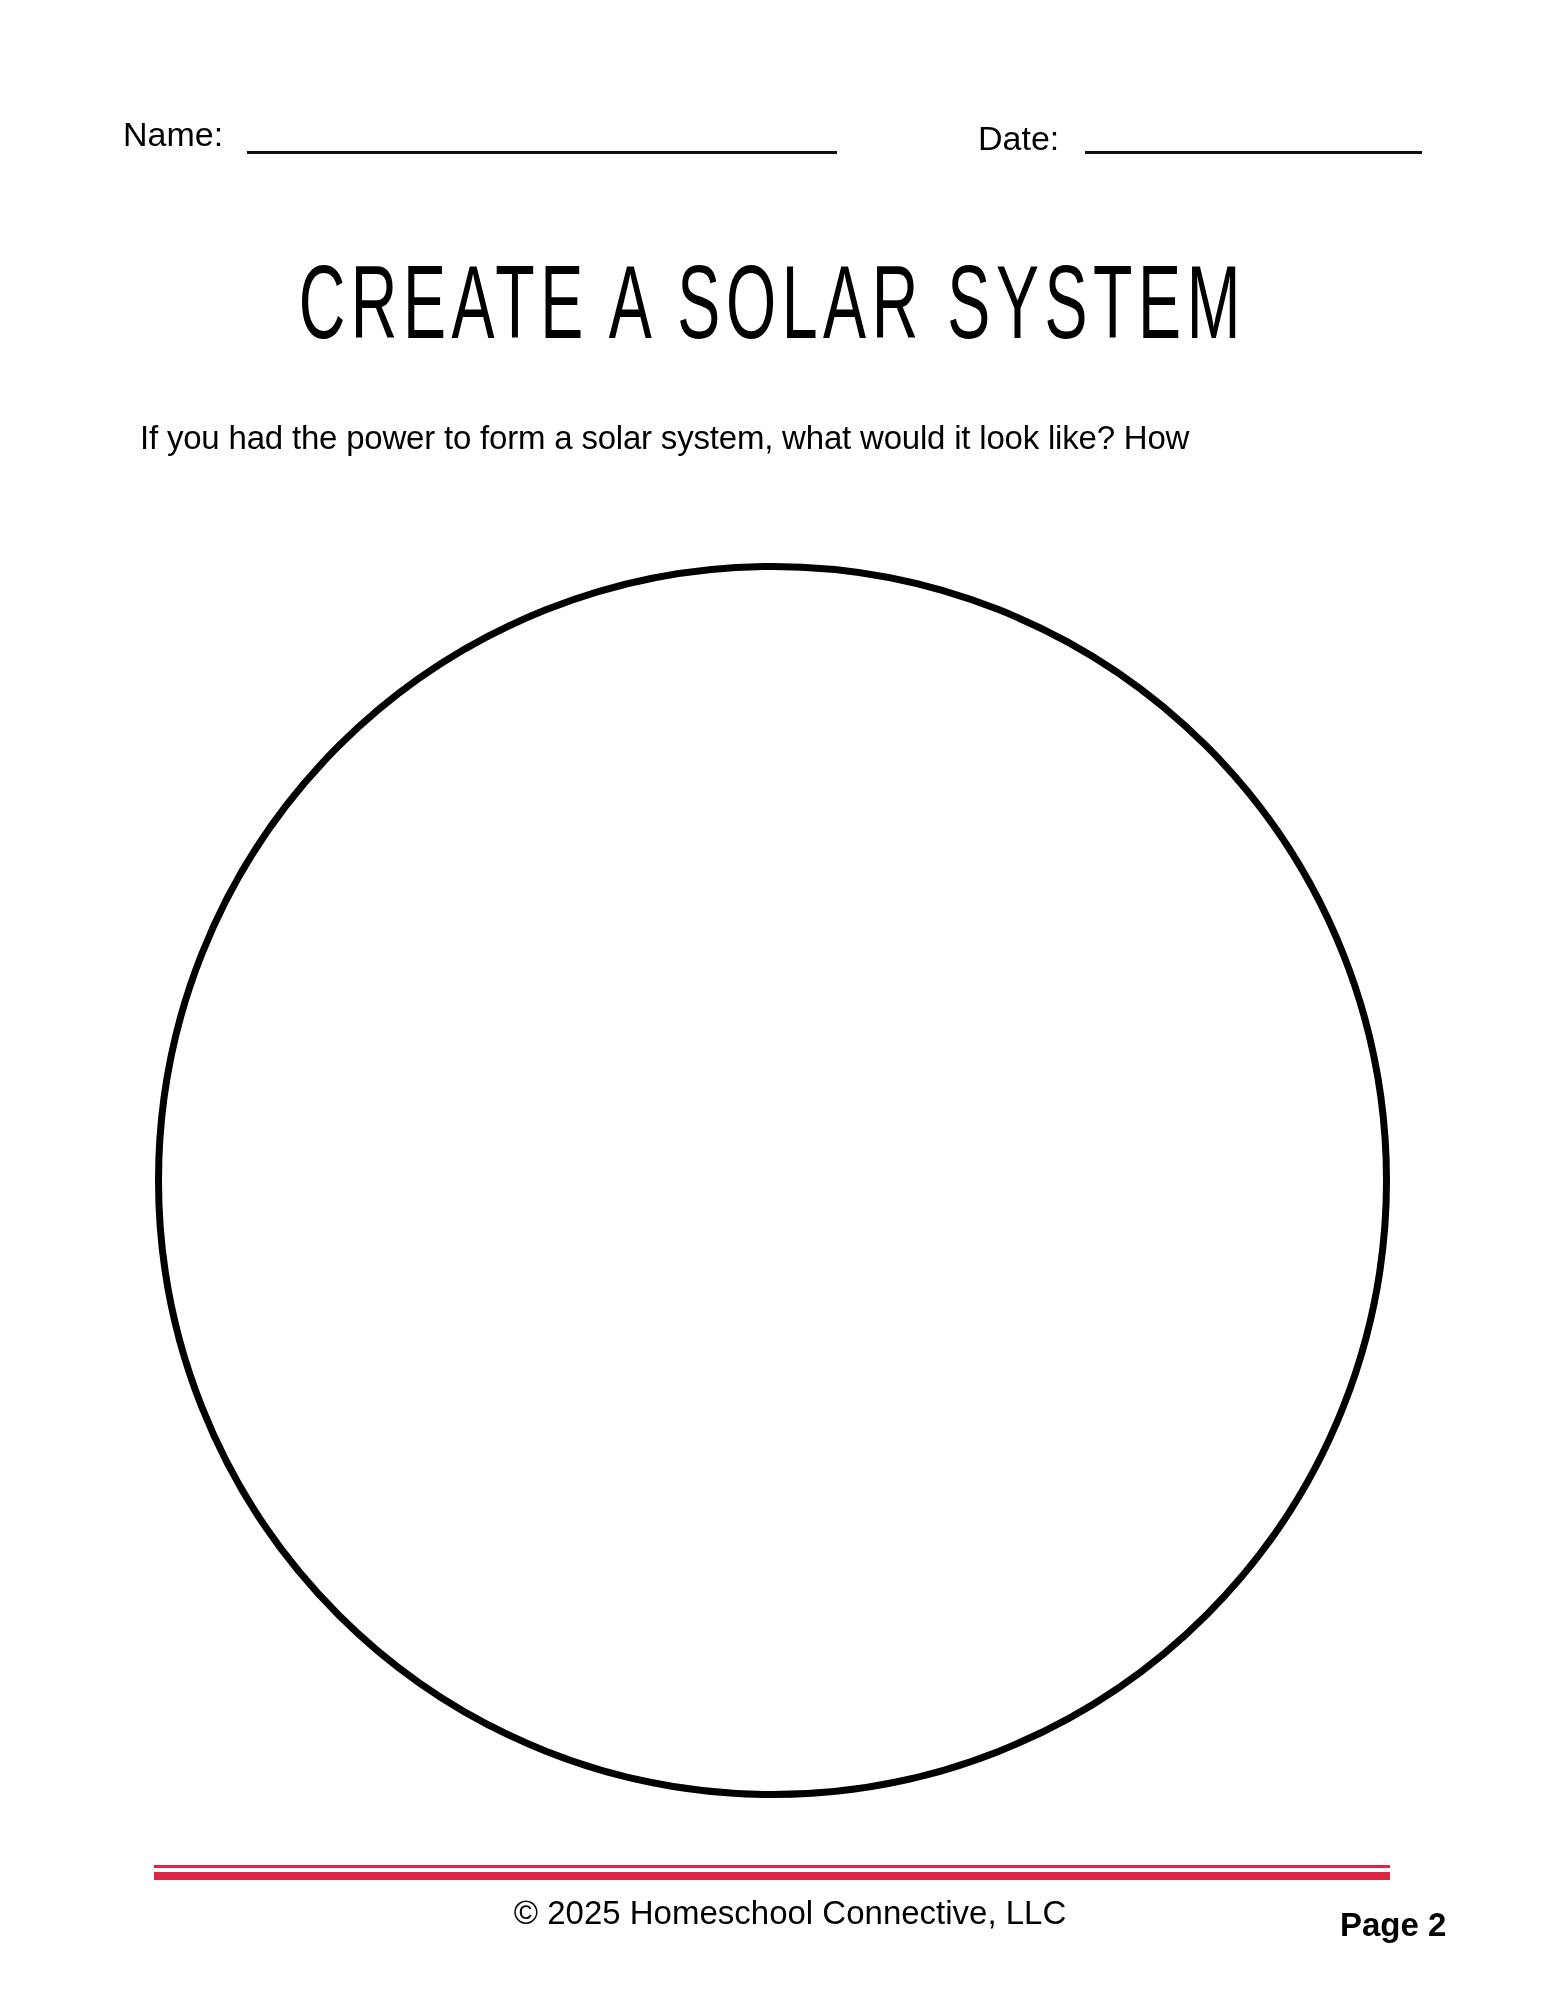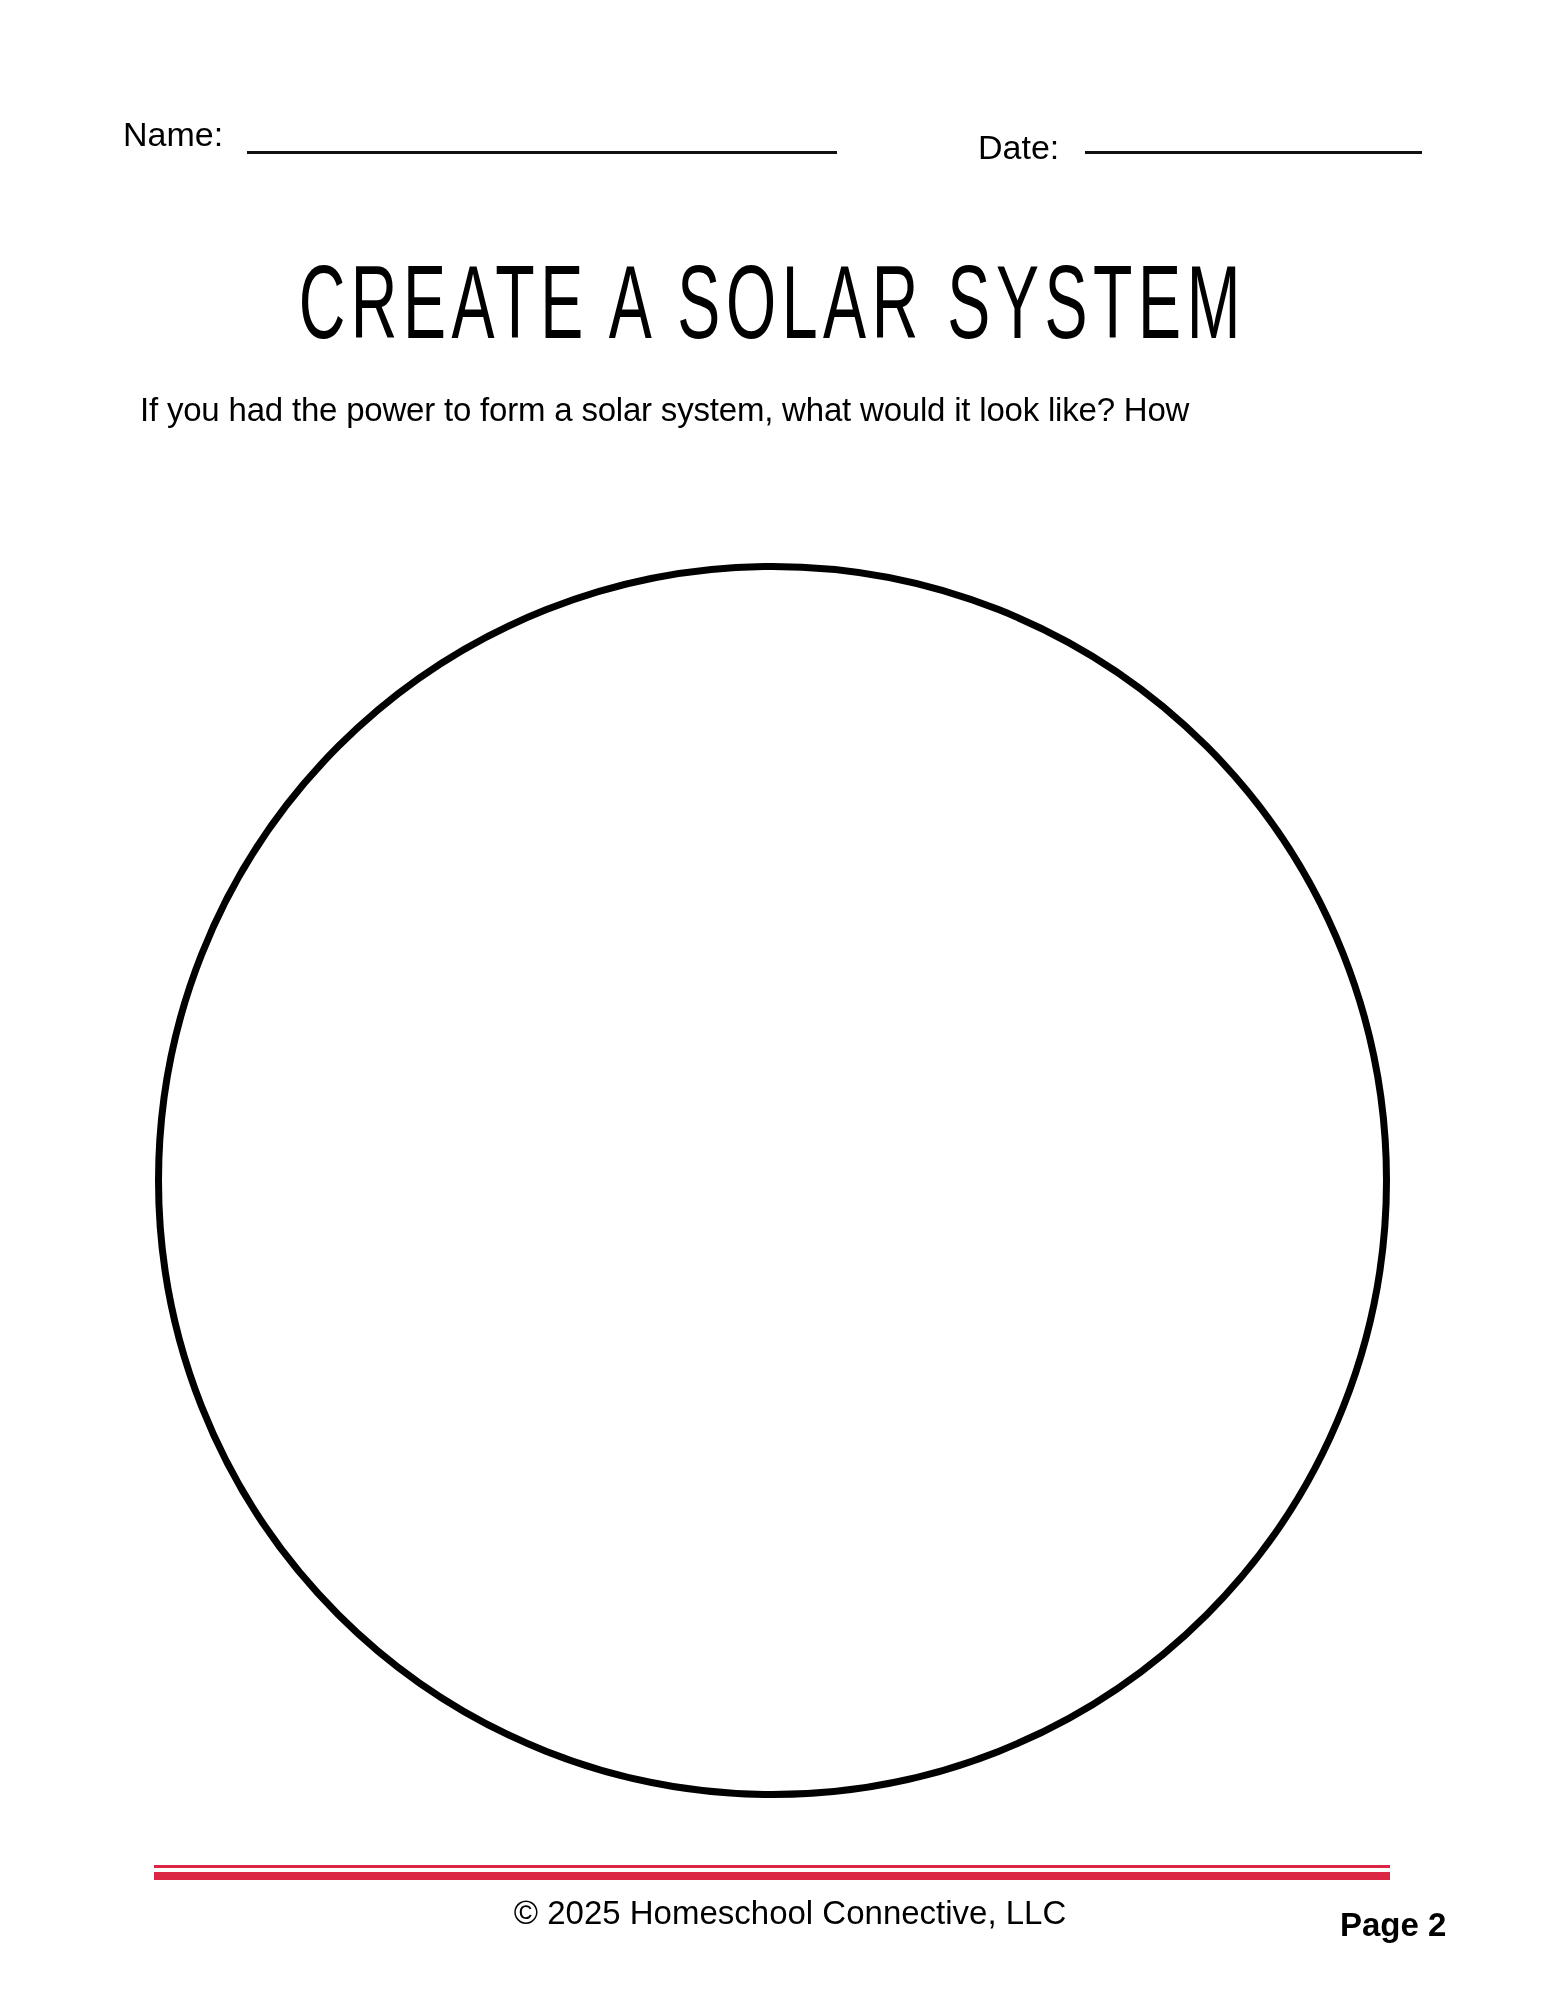--- a/index.html
+++ b/index.html
@@ -49,20 +49,21 @@
       left: 140px;
       width: 1270px;
       font-family: "Liberation Sans", sans-serif;
       font-size: 33px;
       line-height: 47px;
       letter-spacing: -0.2px;
     }
     .prompt-line {
       display: block;
       white-space: nowrap;
+      margin-top: 28px;
     }
 
     
     .drawing-circle {
       left: 155px;
       top: 563px;
       width: 1221px;
       height: 1221px;
       border: 7px solid #000000;
       border-radius: 50%;
@@ -103,21 +104,21 @@
       white-space: nowrap;
       font-weight: bold;
     }
   </style>
 </head>
 <body>
 
 <div class="abs field-label" style="left:123px; top:114px;text-align:right;">Name:</div>
 <div class="abs field-line" style="left:247px; top:151px; width:590px;"></div>
 
-<div class="abs field-label" style="left:978px; top:127px;">Date:</div>
+<div class="abs field-label" style="left:978px; top:118px;">Date:</div>
 <div class="abs field-line" style="left:1085px; top:151px; width:337px;"></div>
 
 <h1 class="abs title" style="top:247px; margin:0;">CREATE A SOLAR SYSTEM</h1>
 
 <div class="abs prompt" style="top:386px;">
   <span class="prompt-line">If you had the power to form a solar system, what would it look like? How</span>
 </div>
 
 <div class="abs drawing-circle"></div>
 

